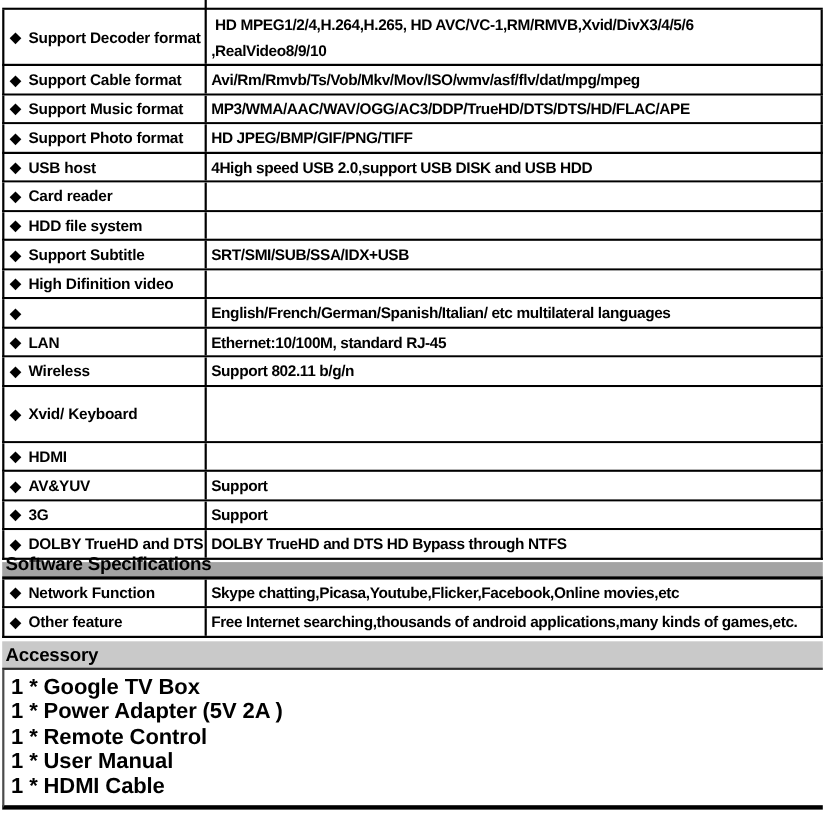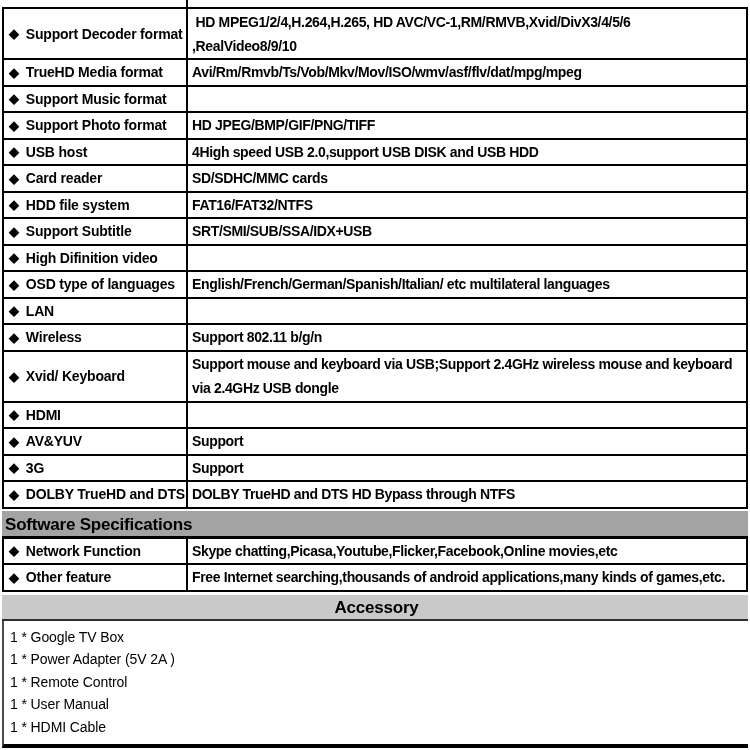--- a/index.html
+++ b/index.html
@@ -46,129 +46,126 @@
     overflow: hidden;
     border-radius: 11px;
   }
 
   .section-bar {
     box-sizing: border-box;
     display: flex; align-items: flex-end;
     padding-left: 3px; padding-bottom: 1px;
     font-size: 17px; font-weight: 700; letter-spacing: -0.2px;
   }
-  .sw-bar  { height: 28px; margin-top: 2px; background: #a3a3a3; border-bottom: 3px solid #000; }
-  .acc-bar { height: 26px; margin-top: 3px; background: #c9c9c9; border-bottom: 2px solid #2e2e2e; justify-content: center; }
+  .sw-bar  { height: 16px; margin-top: 2px; background: #a3a3a3; border-bottom: 3px solid #000; }
+  .acc-bar { height: 26px; margin-top: 3px; background: #c9c9c9; border-bottom: 2px solid #2e2e2e; }
 
   .acc-list {
     border-left: 2px solid #4a4a4a;
     border-bottom: 4px solid #000;
     padding: 5px 0 6px 6px;
     min-height: 112px;
     box-sizing: content-box;
   }
-  .acc-item { line-height: 22.5px; font-size: 14px; font-weight: 400; letter-spacing: -0.1px; }
+  .acc-item { line-height: 22.5px; font-size: 20px; font-weight: 700; letter-spacing: -0.1px; }
 </style>
 </head>
 <body>
 
 <div class="tick"></div>
 
 <div class="page">
 
   <div class="spec-table" id="hw-table">
       <div class="row" style="height: 51px;">
         <div class="label-cell">
           <span class="diamond">◆</span>
           <span>Support Decoder format</span>
         </div>
         <div class="value-cell"> HD MPEG1/2/4,H.264,H.265, HD AVC/VC-1,RM/RMVB,Xvid/DivX3/4/5/6
 ,RealVideo8/9/10</div>
       </div>
       <div class="row" style="height: 26.5px;">
         <div class="label-cell">
           <span class="diamond">◆</span>
-          <span>TrueHD Media format</span>
+          <span>Support Cable format</span>
         </div>
         <div class="value-cell">Avi/Rm/Rmvb/Ts/Vob/Mkv/Mov/ISO/wmv/asf/flv/dat/mpg/mpeg</div>
       </div>
       <div class="row" style="height: 26.5px;">
         <div class="label-cell">
           <span class="diamond">◆</span>
           <span>Support Music format</span>
         </div>
+        <div class="value-cell">MP3/WMA/AAC/WAV/OGG/AC3/DDP/TrueHD/DTS/DTS/HD/FLAC/APE</div>
       </div>
       <div class="row" style="height: 26.5px;">
         <div class="label-cell">
           <span class="diamond">◆</span>
           <span>Support Photo format</span>
         </div>
         <div class="value-cell">HD JPEG/BMP/GIF/PNG/TIFF</div>
       </div>
       <div class="row" style="height: 26.5px;">
         <div class="label-cell">
           <span class="diamond">◆</span>
           <span>USB host</span>
         </div>
         <div class="value-cell">4High speed USB 2.0,support USB DISK and USB HDD</div>
       </div>
       <div class="row" style="height: 26.5px;">
         <div class="label-cell">
           <span class="diamond">◆</span>
           <span>Card reader</span>
         </div>
-        <div class="value-cell">SD/SDHC/MMC cards</div>
       </div>
       <div class="row" style="height: 26.5px;">
         <div class="label-cell">
           <span class="diamond">◆</span>
           <span>HDD file system</span>
         </div>
-        <div class="value-cell">FAT16/FAT32/NTFS</div>
       </div>
       <div class="row" style="height: 26.5px;">
         <div class="label-cell">
           <span class="diamond">◆</span>
           <span>Support Subtitle</span>
         </div>
         <div class="value-cell">SRT/SMI/SUB/SSA/IDX+USB</div>
       </div>
       <div class="row" style="height: 26.5px;">
         <div class="label-cell">
           <span class="diamond">◆</span>
           <span>High Difinition video</span>
         </div>
       </div>
       <div class="row" style="height: 26.5px;">
         <div class="label-cell">
           <span class="diamond">◆</span>
-          <span>OSD type of languages</span>
         </div>
         <div class="value-cell">English/French/German/Spanish/Italian/ etc multilateral languages</div>
       </div>
       <div class="row" style="height: 26.5px;">
         <div class="label-cell">
           <span class="diamond">◆</span>
           <span>LAN</span>
         </div>
+        <div class="value-cell">Ethernet:10/100M, standard RJ-45</div>
       </div>
       <div class="row" style="height: 26.5px;">
         <div class="label-cell">
           <span class="diamond">◆</span>
           <span>Wireless</span>
         </div>
         <div class="value-cell">Support 802.11 b/g/n</div>
       </div>
       <div class="row" style="height: 51px;">
         <div class="label-cell">
           <span class="diamond">◆</span>
           <span>Xvid/ Keyboard</span>
         </div>
-        <div class="value-cell">Support mouse and keyboard via USB;Support 2.4GHz wireless mouse and keyboard
-via 2.4GHz USB dongle</div>
       </div>
       <div class="row" style="height: 26.5px;">
         <div class="label-cell">
           <span class="diamond">◆</span>
           <span>HDMI</span>
         </div>
       </div>
       <div class="row" style="height: 26.5px;">
         <div class="label-cell">
           <span class="diamond">◆</span>

